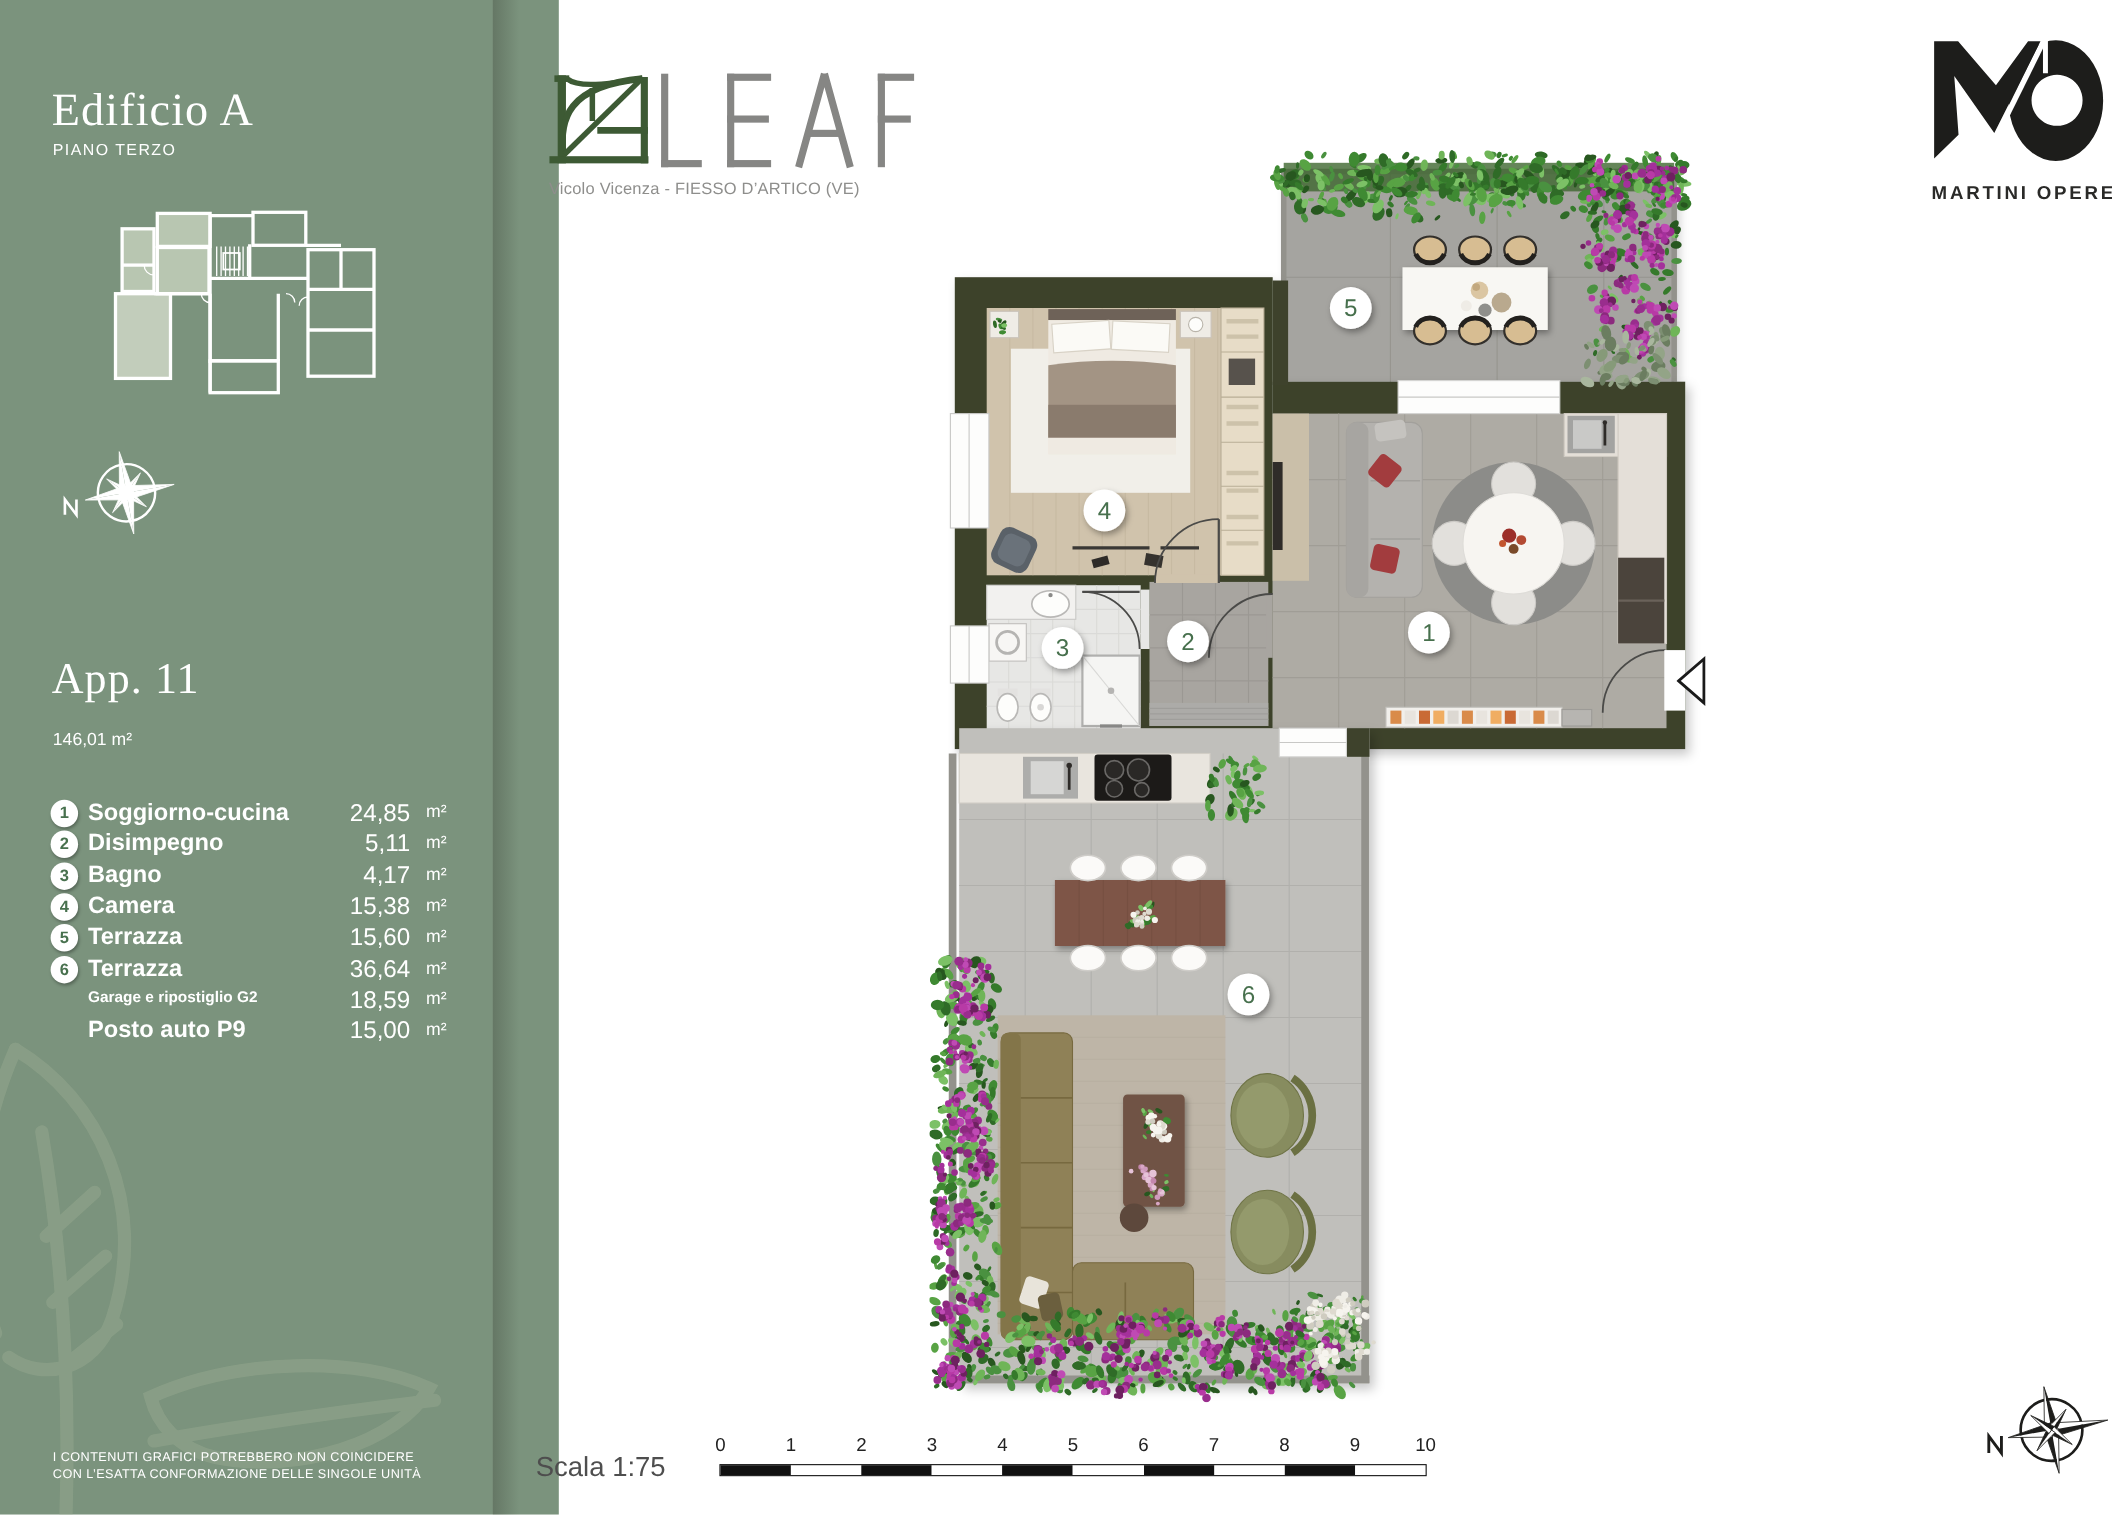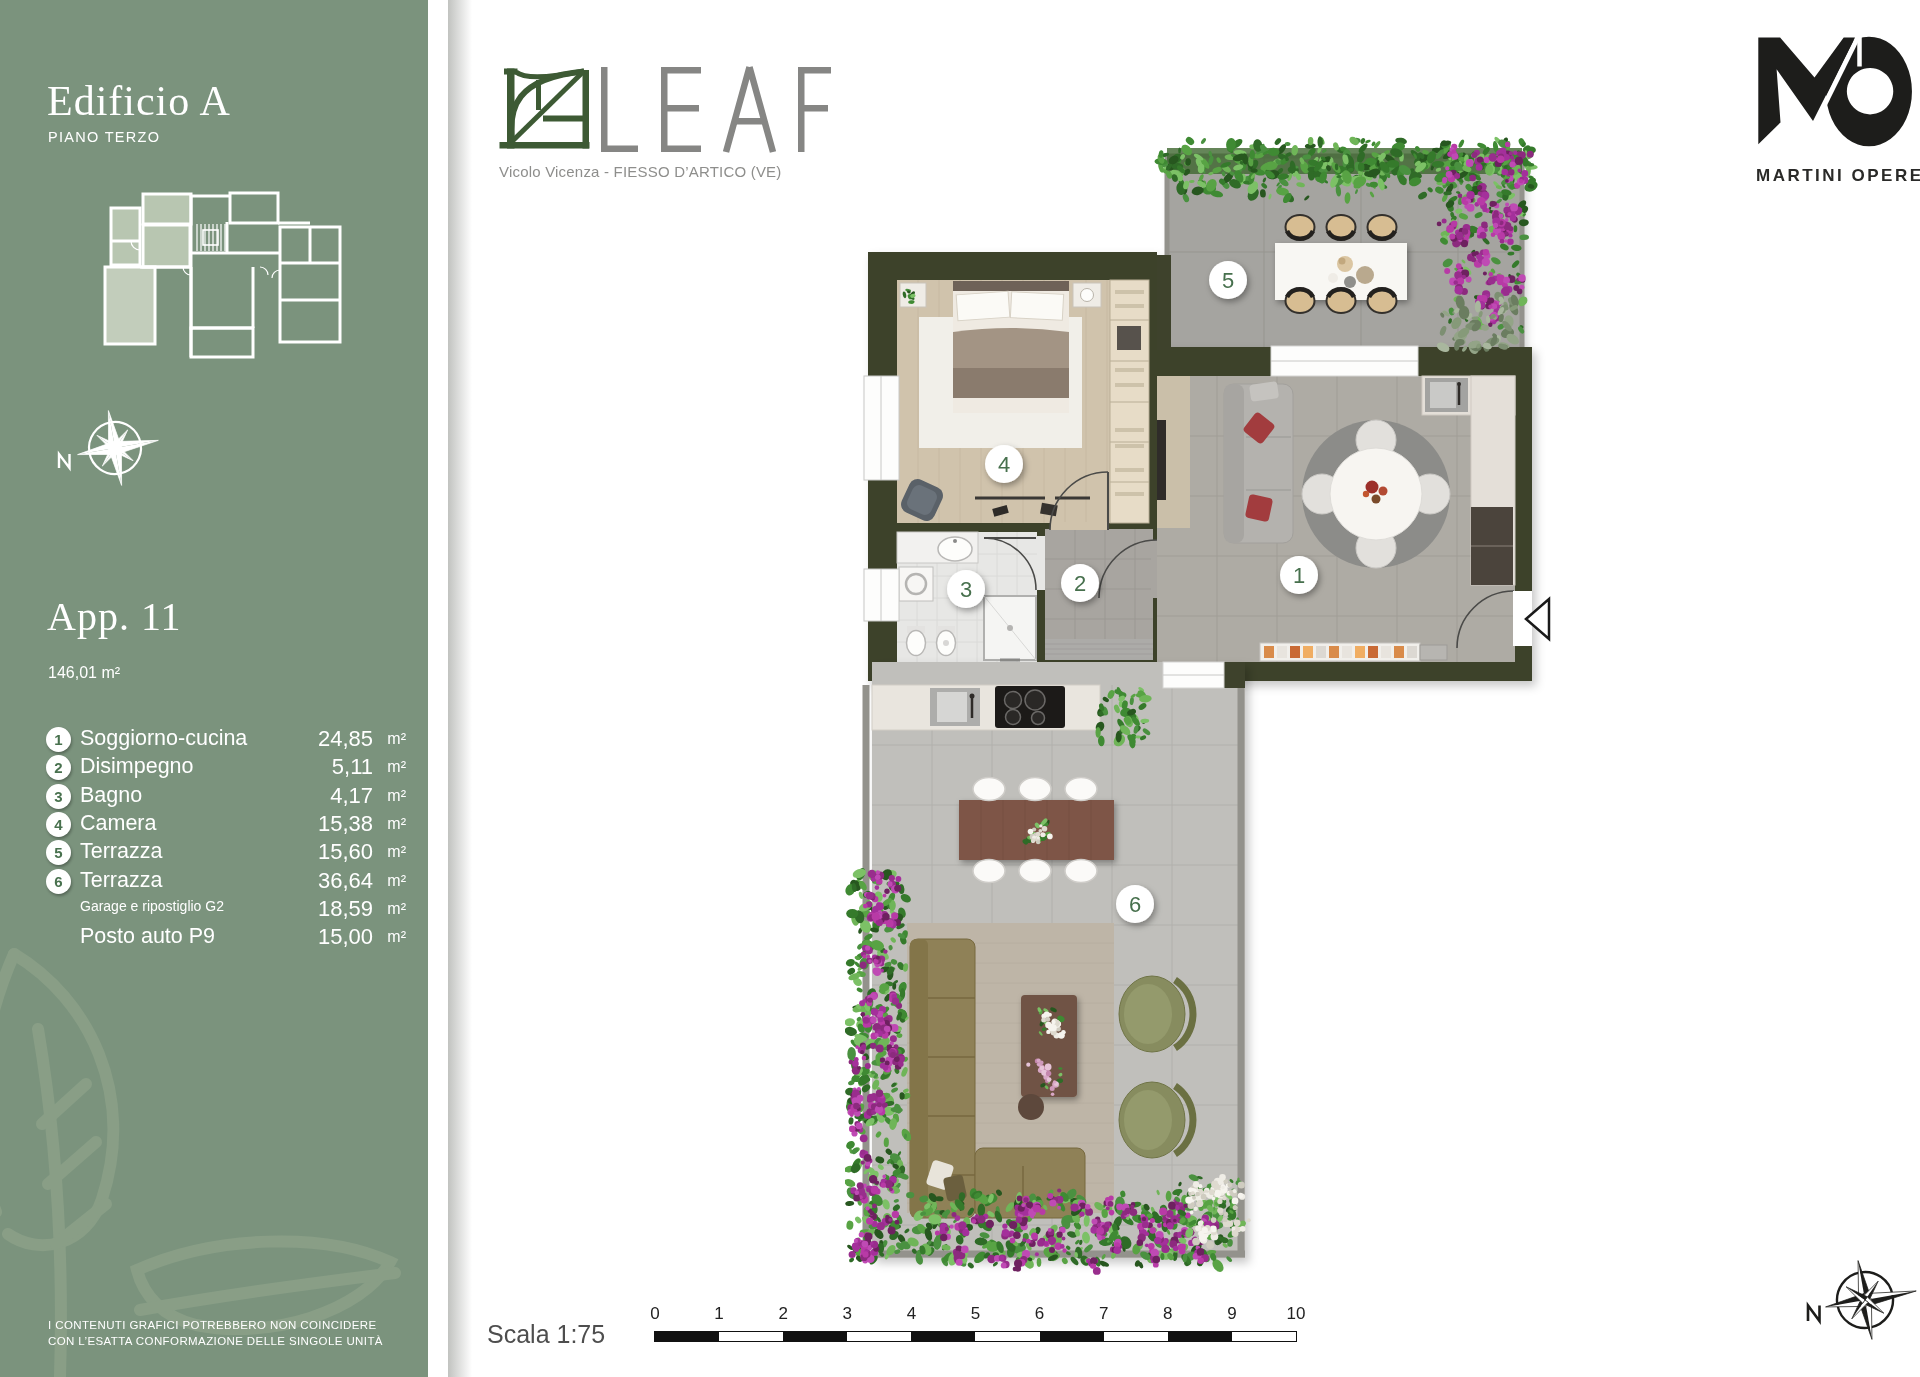--- a/index.html
+++ b/index.html
@@ -1,24 +1,24 @@
 <!DOCTYPE html>
 <html><head><meta charset="utf-8"><style>
 *{margin:0;padding:0;box-sizing:content-box}
 html,body{width:1920px;height:1377px;background:#ffffff;font-family:"Liberation Sans",sans-serif;overflow:hidden;position:relative}
 .abs{position:absolute}
-.sidebar{position:absolute;left:0;top:0;width:428px;height:1377px;background:#7b937d;overflow:hidden}
+.sidebar{position:absolute;left:0;top:0;width:508px;height:1377px;background:#7b937d;overflow:hidden}
 .shadow{position:absolute;left:448px;top:0;width:24px;height:1377px;background:linear-gradient(to right,rgba(50,55,45,0.30),rgba(50,55,45,0))}
 .t-edificio{position:absolute;left:47px;top:77px;color:#fff;font-family:"Liberation Serif",serif;font-size:42px;letter-spacing:1px}
 .t-piano{position:absolute;left:48px;top:129px;color:#fff;font-size:14.5px;letter-spacing:1.3px}
 .t-app{position:absolute;left:47px;top:593px;color:#fff;font-family:"Liberation Serif",serif;font-size:40px;letter-spacing:1px}
 .t-mq{position:absolute;left:48px;top:664px;color:#fff;font-size:16px}
 .lrow{position:absolute;left:46px;width:360px;height:28px}
 .lbadge{position:absolute;left:0;top:1px;width:25px;height:25px;border-radius:50%;background:#fff;color:#48714e;font-size:15px;font-weight:bold;text-align:center;line-height:25px;box-shadow:1px 2px 3px rgba(0,0,0,0.3)}
-.llab{position:absolute;left:34px;top:0px;color:#fff;font-size:21.5px;font-weight:normal}
+.llab{position:absolute;left:34px;top:0px;color:#fff;font-size:21.5px;font-weight:bold}
 .lval{position:absolute;right:33px;top:0px;color:#fff;font-size:22px}
 .lm2{position:absolute;right:0px;top:4px;color:#fff;font-size:16px}
 .fine{position:absolute;left:48px;top:1317px;color:#fff;font-size:11.5px;letter-spacing:0.4px;line-height:16px}
 .vicolo{position:absolute;left:499px;top:163px;color:#8e8e8c;font-size:15px;letter-spacing:0.2px}
 .mo-text{position:absolute;left:1756px;top:166px;color:#2a2a28;font-size:17px;font-weight:bold;letter-spacing:2.5px;white-space:nowrap}
 .scala{position:absolute;left:487px;top:1320px;color:#4e4e4e;font-size:25px}
 .rnum{color:#222;font-size:17px;transform:translateX(-50%)}
 </style></head><body>
 <div class="sidebar">
 <svg class="abs" style="left:0px;top:940px" width="448" height="437" viewBox="0 0 448 437">

